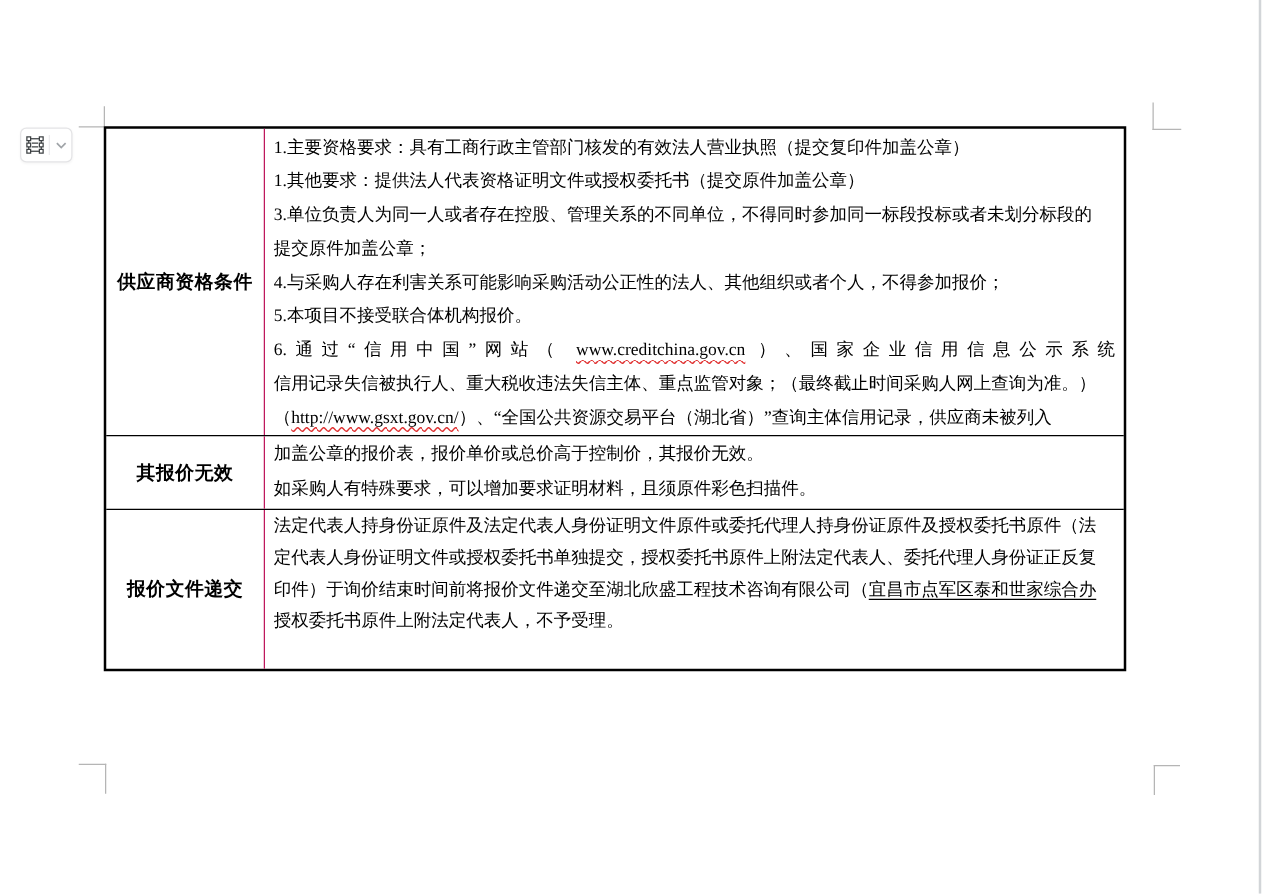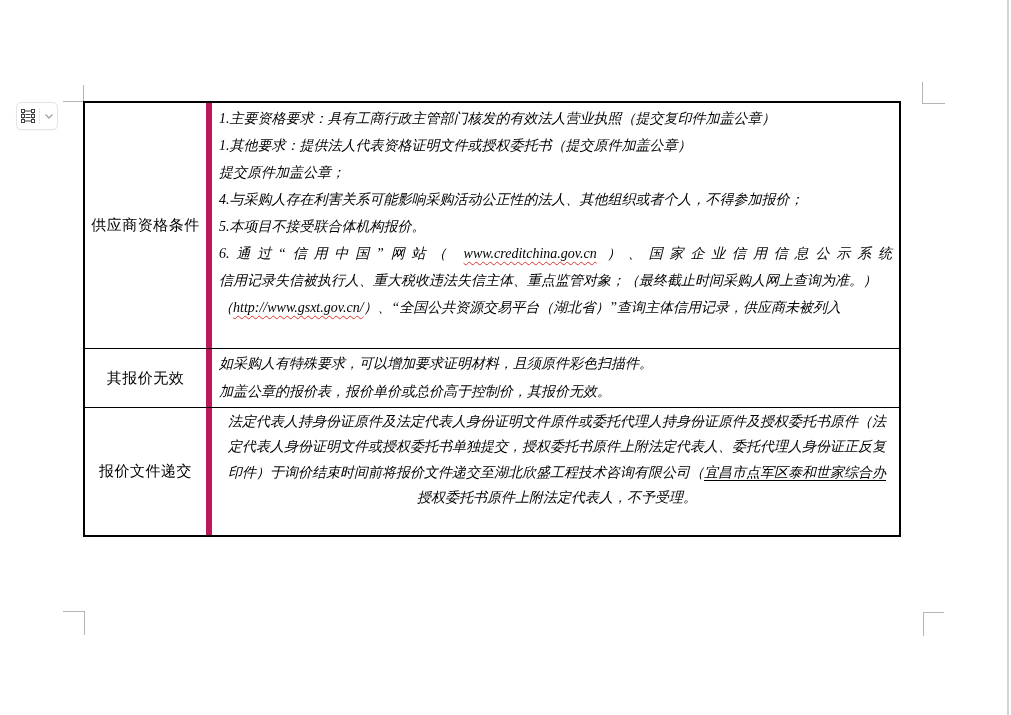--- a/index.html
+++ b/index.html
@@ -48,37 +48,37 @@
   .doc-table {
     position: absolute; left: 83px; top: 101px;
     width: 818px;
     border: 2px solid #000;
     box-sizing: border-box;
     background: #fff;
   }
   .trow { display: grid; grid-template-columns: 127px 1fr; box-sizing: border-box; }
   .trow + .trow { border-top: 1px solid #000; }
   .label-cell {
-    border-right: 6px solid #be185d;
+    border-right: 1px solid #be185d;
     display: flex; align-items: center; justify-content: center;
-    font-weight: normal; font-size: 15px;
+    font-weight: bold; font-size: 15px;
     letter-spacing: 0.5px;
   }
   .content-cell {
     padding: 2px 4px 0 7px;
     font-size: 14px;
     box-sizing: border-box;
     overflow: hidden;
   }
   .row-0 .content-cell { line-height: 27px; height: 243px; }
   .row-1 .content-cell { line-height: 28px; height: 58px;  padding-top: 1px; }
-  .row-2 .content-cell { line-height: 25.4px; height: 127px; padding-top: 1px; text-align: center; }
+  .row-2 .content-cell { line-height: 25.4px; height: 127px; padding-top: 1px; }
   .row-0 { height: 245px; } .row-1 { height: 59px; } .row-2 { height: 128px; }
 
-  .tline { white-space: nowrap; font-style: italic; }
+  .tline { white-space: nowrap; }
   .tline.justify {
     white-space: normal;
     text-align: justify;
     text-align-last: justify;
     padding-right: 3px;
   }
   .seg-underline {
     text-decoration: underline;
     text-decoration-thickness: 1px;
     text-underline-offset: 3px;
@@ -121,33 +121,34 @@
   <div class="crop crop-tr"></div>
   <div class="crop crop-bl"></div>
   <div class="crop crop-br"></div>
 
   <div class="doc-table" id="doc-table">
       <div class="trow row-0">
         <div class="label-cell">供应商资格条件</div>
         <div class="content-cell">
           <div class="tline"><span>1.主要资格要求：具有工商行政主管部门核发的有效法人营业执照（提交复印件加盖公章）</span></div>
           <div class="tline"><span>1.其他要求：提供法人代表资格证明文件或授权委托书（提交原件加盖公章）</span></div>
+          <div class="tline"><span>3.单位负责人为同一人或者存在控股、管理关系的不同单位，不得同时参加同一标段投标或者未划分标段的</span></div>
           <div class="tline"><span>提交原件加盖公章；</span></div>
           <div class="tline"><span>4.与采购人存在利害关系可能影响采购活动公正性的法人、其他组织或者个人，不得参加报价；</span></div>
           <div class="tline"><span>5.本项目不接受联合体机构报价。</span></div>
           <div class="tline justify"><span>6.通过“信用中国”网站（ </span><span class="seg-wavy">www.creditchina.gov.cn</span><span> ）、国家企业信用信息公示系统</span></div>
           <div class="tline"><span>信用记录失信被执行人、重大税收违法失信主体、重点监管对象；（最终截止时间采购人网上查询为准。）</span></div>
           <div class="tline"><span>（</span><span class="seg-wavy">http://www.gsxt.gov.cn/</span><span>）、“全国公共资源交易平台（湖北省）”查询主体信用记录，供应商未被列入</span></div>
         </div>
       </div>
       <div class="trow row-1">
         <div class="label-cell">其报价无效</div>
         <div class="content-cell">
+          <div class="tline"><span>加盖公章的报价表，报价单价或总价高于控制价，其报价无效。</span></div>
           <div class="tline"><span>如采购人有特殊要求，可以增加要求证明材料，且须原件彩色扫描件。</span></div>
-          <div class="tline"><span>加盖公章的报价表，报价单价或总价高于控制价，其报价无效。</span></div>
         </div>
       </div>
       <div class="trow row-2">
         <div class="label-cell">报价文件递交</div>
         <div class="content-cell">
           <div class="tline"><span>法定代表人持身份证原件及法定代表人身份证明文件原件或委托代理人持身份证原件及授权委托书原件（法</span></div>
           <div class="tline"><span>定代表人身份证明文件或授权委托书单独提交，授权委托书原件上附法定代表人、委托代理人身份证正反复</span></div>
           <div class="tline"><span>印件）于询价结束时间前将报价文件递交至湖北欣盛工程技术咨询有限公司（</span><span class="seg-underline">宜昌市点军区泰和世家综合办</span></div>
           <div class="tline"><span>授权委托书原件上附法定代表人，不予受理。</span></div>
         </div>

